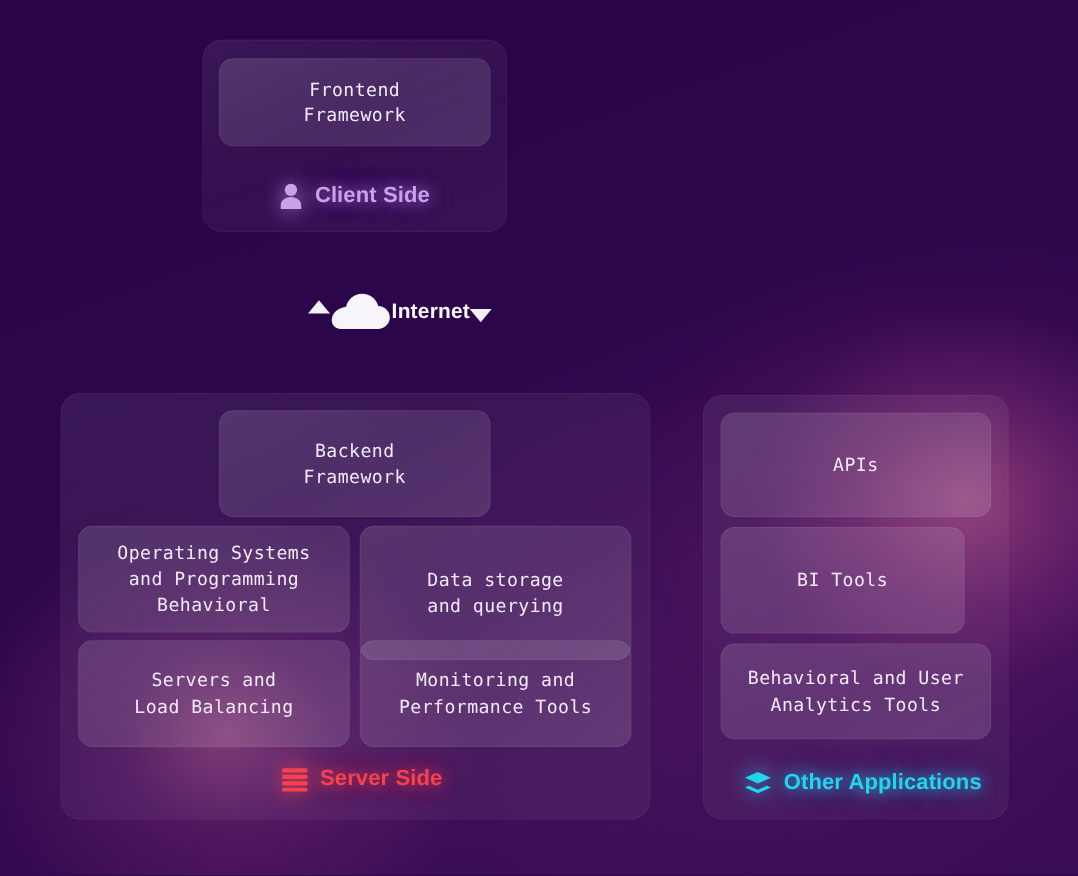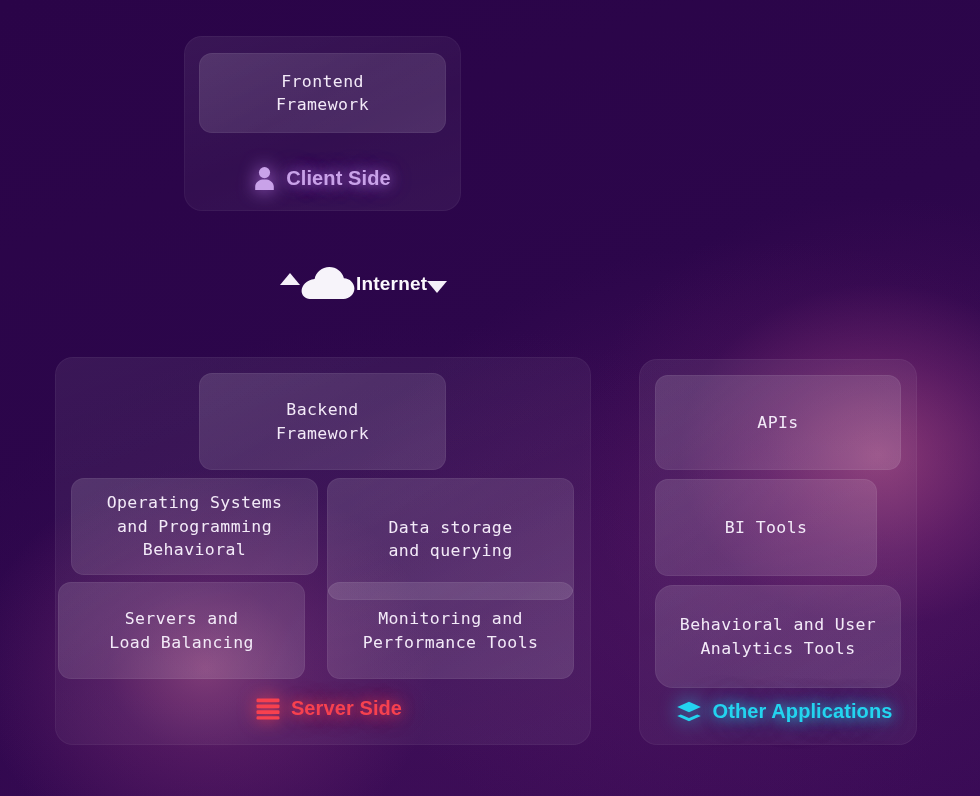--- a/index.html
+++ b/index.html
@@ -65,27 +65,27 @@
     white-space: pre-line;
   }
 
   
   #card-frontend { left: 199px; top: 53px; width: 247px; height: 80px; }
 
   
   #card-backend   { left: 199px; top: 373px; width: 247px; height: 97px; }
   #card-os        { left: 71px;  top: 478px; width: 247px; height: 97px; }
   #card-data      { left: 327px; top: 478px; width: 247px; height: 122px; align-items: center; }
-  #card-servers   { left: 58px;  top: 582px; width: 247px; height: 97px; }
+  #card-servers   { left: 71px;  top: 582px; width: 247px; height: 97px; }
   #card-monitor   { left: 327px; top: 582px; width: 247px; height: 97px; }
 
   
   #card-apis      { left: 655px; top: 375px; width: 246px; height: 95px; }
   #card-bi        { left: 655px; top: 479px; width: 222px; height: 97px; }
-  #card-behav     { left: 655px; top: 585px; width: 246px; height: 103px; border-radius: 18px; }
+  #card-behav     { left: 655px; top: 585px; width: 246px; height: 87px; }
 
   
   .section-label {
     position: absolute;
     display: flex;
     align-items: center;
     gap: 11px;
     font-weight: bold;
     font-size: 20px;
     letter-spacing: 0.1px;

